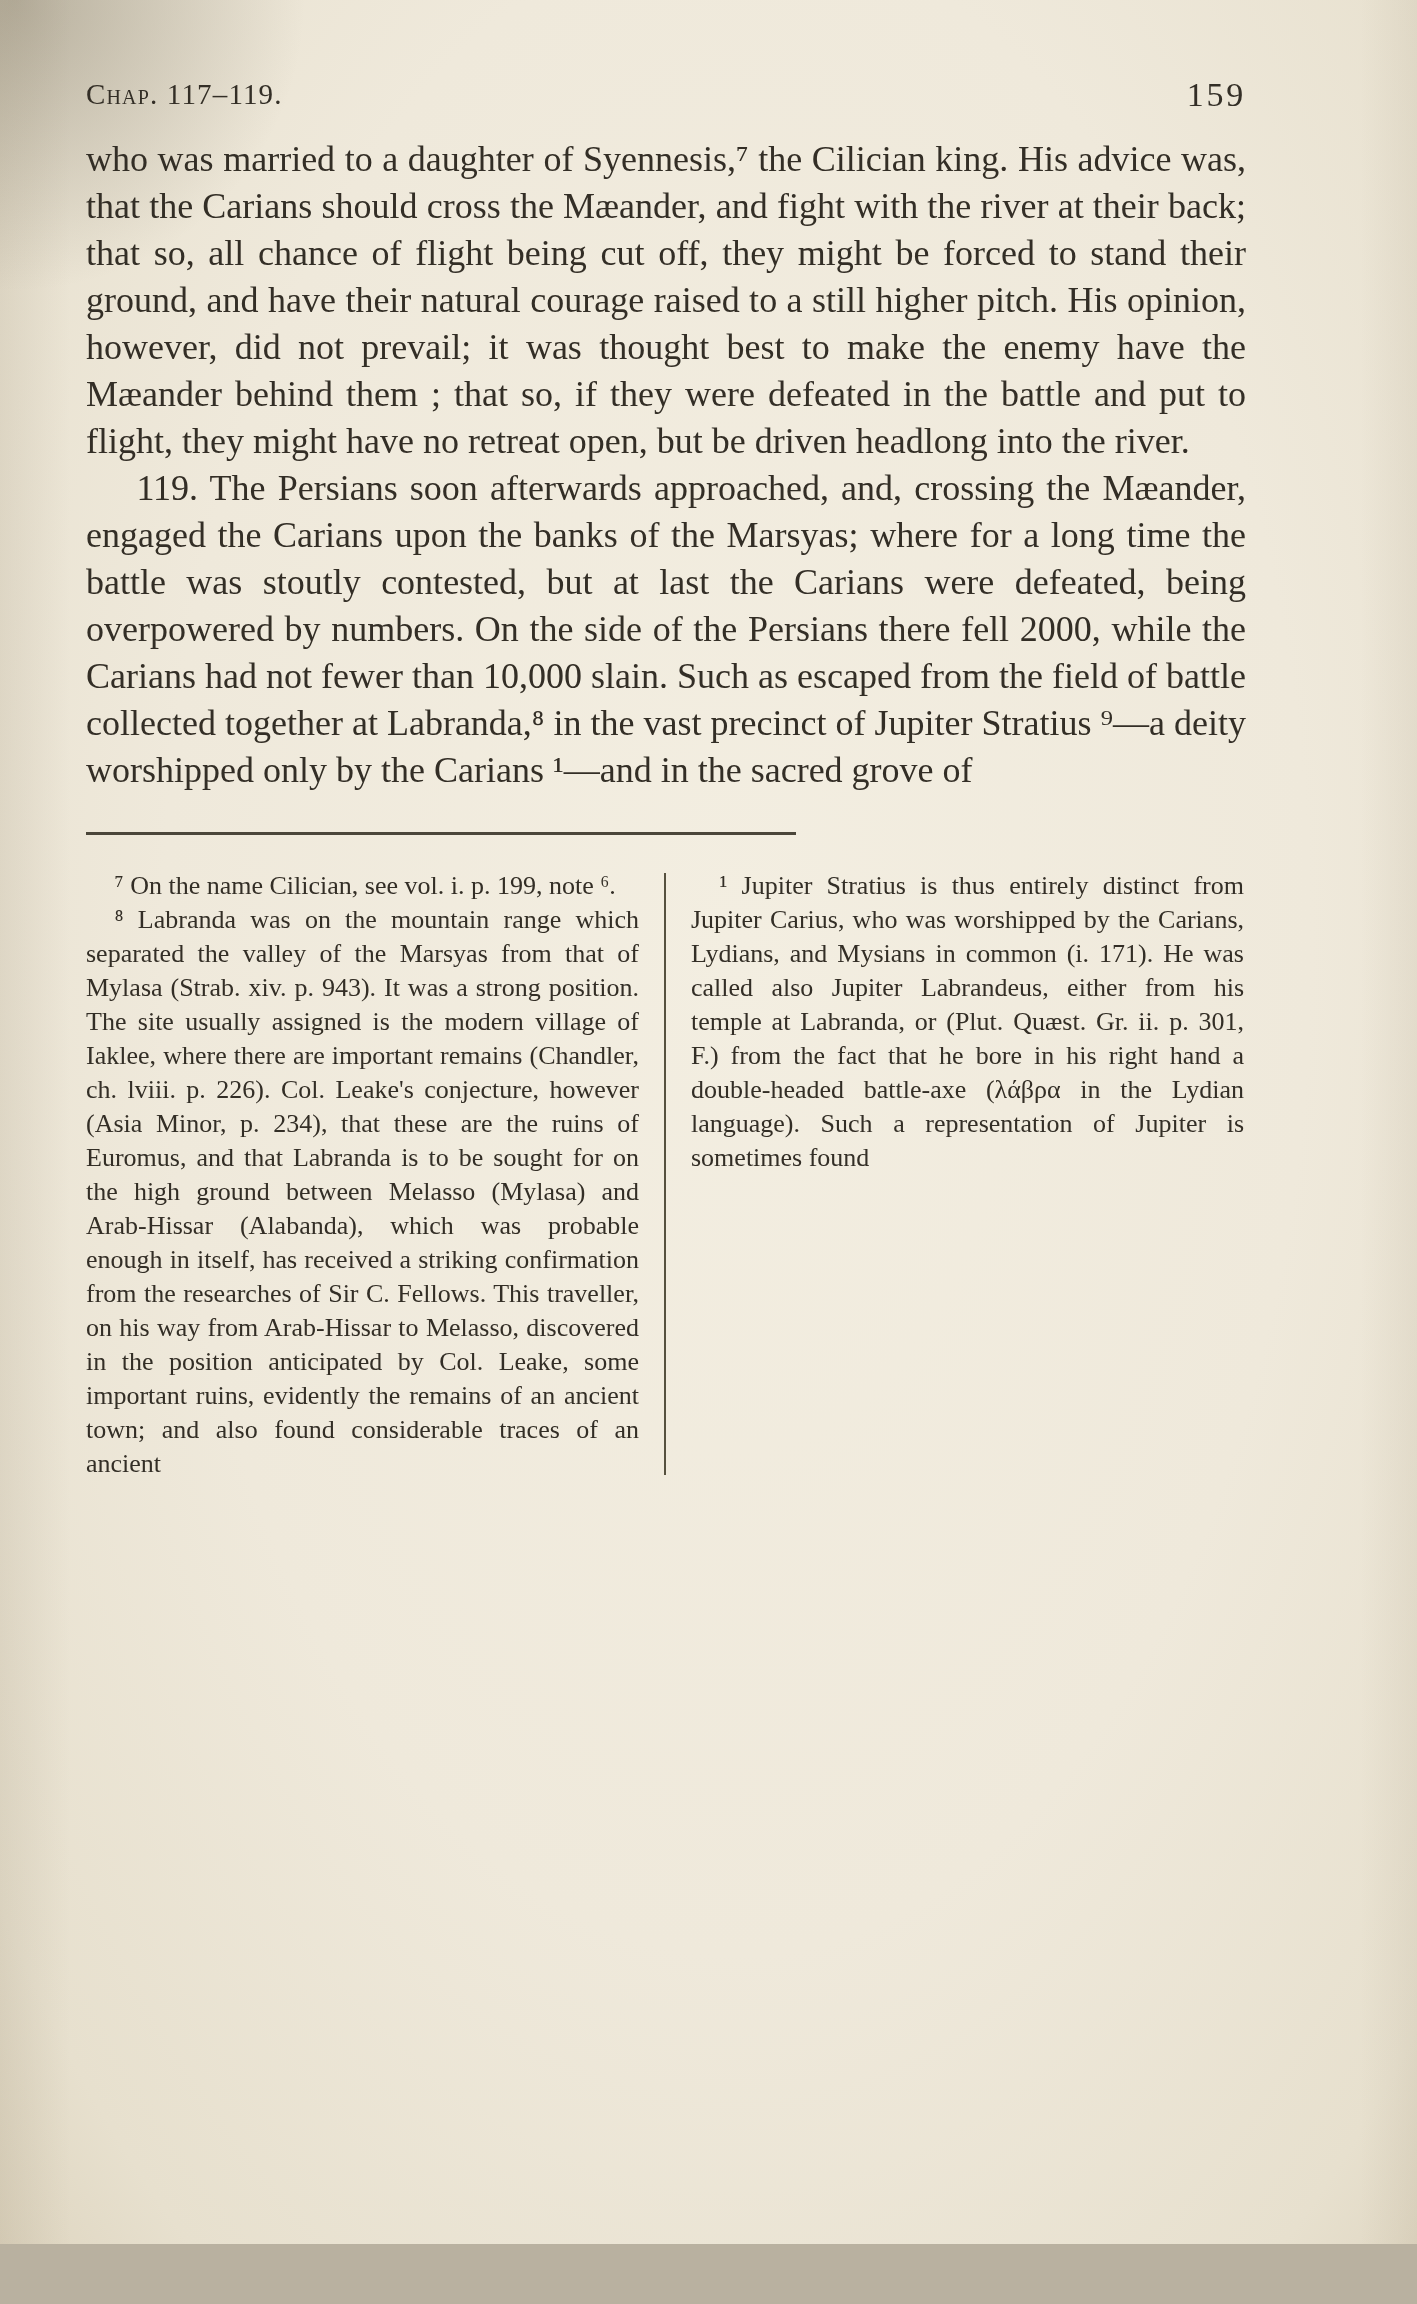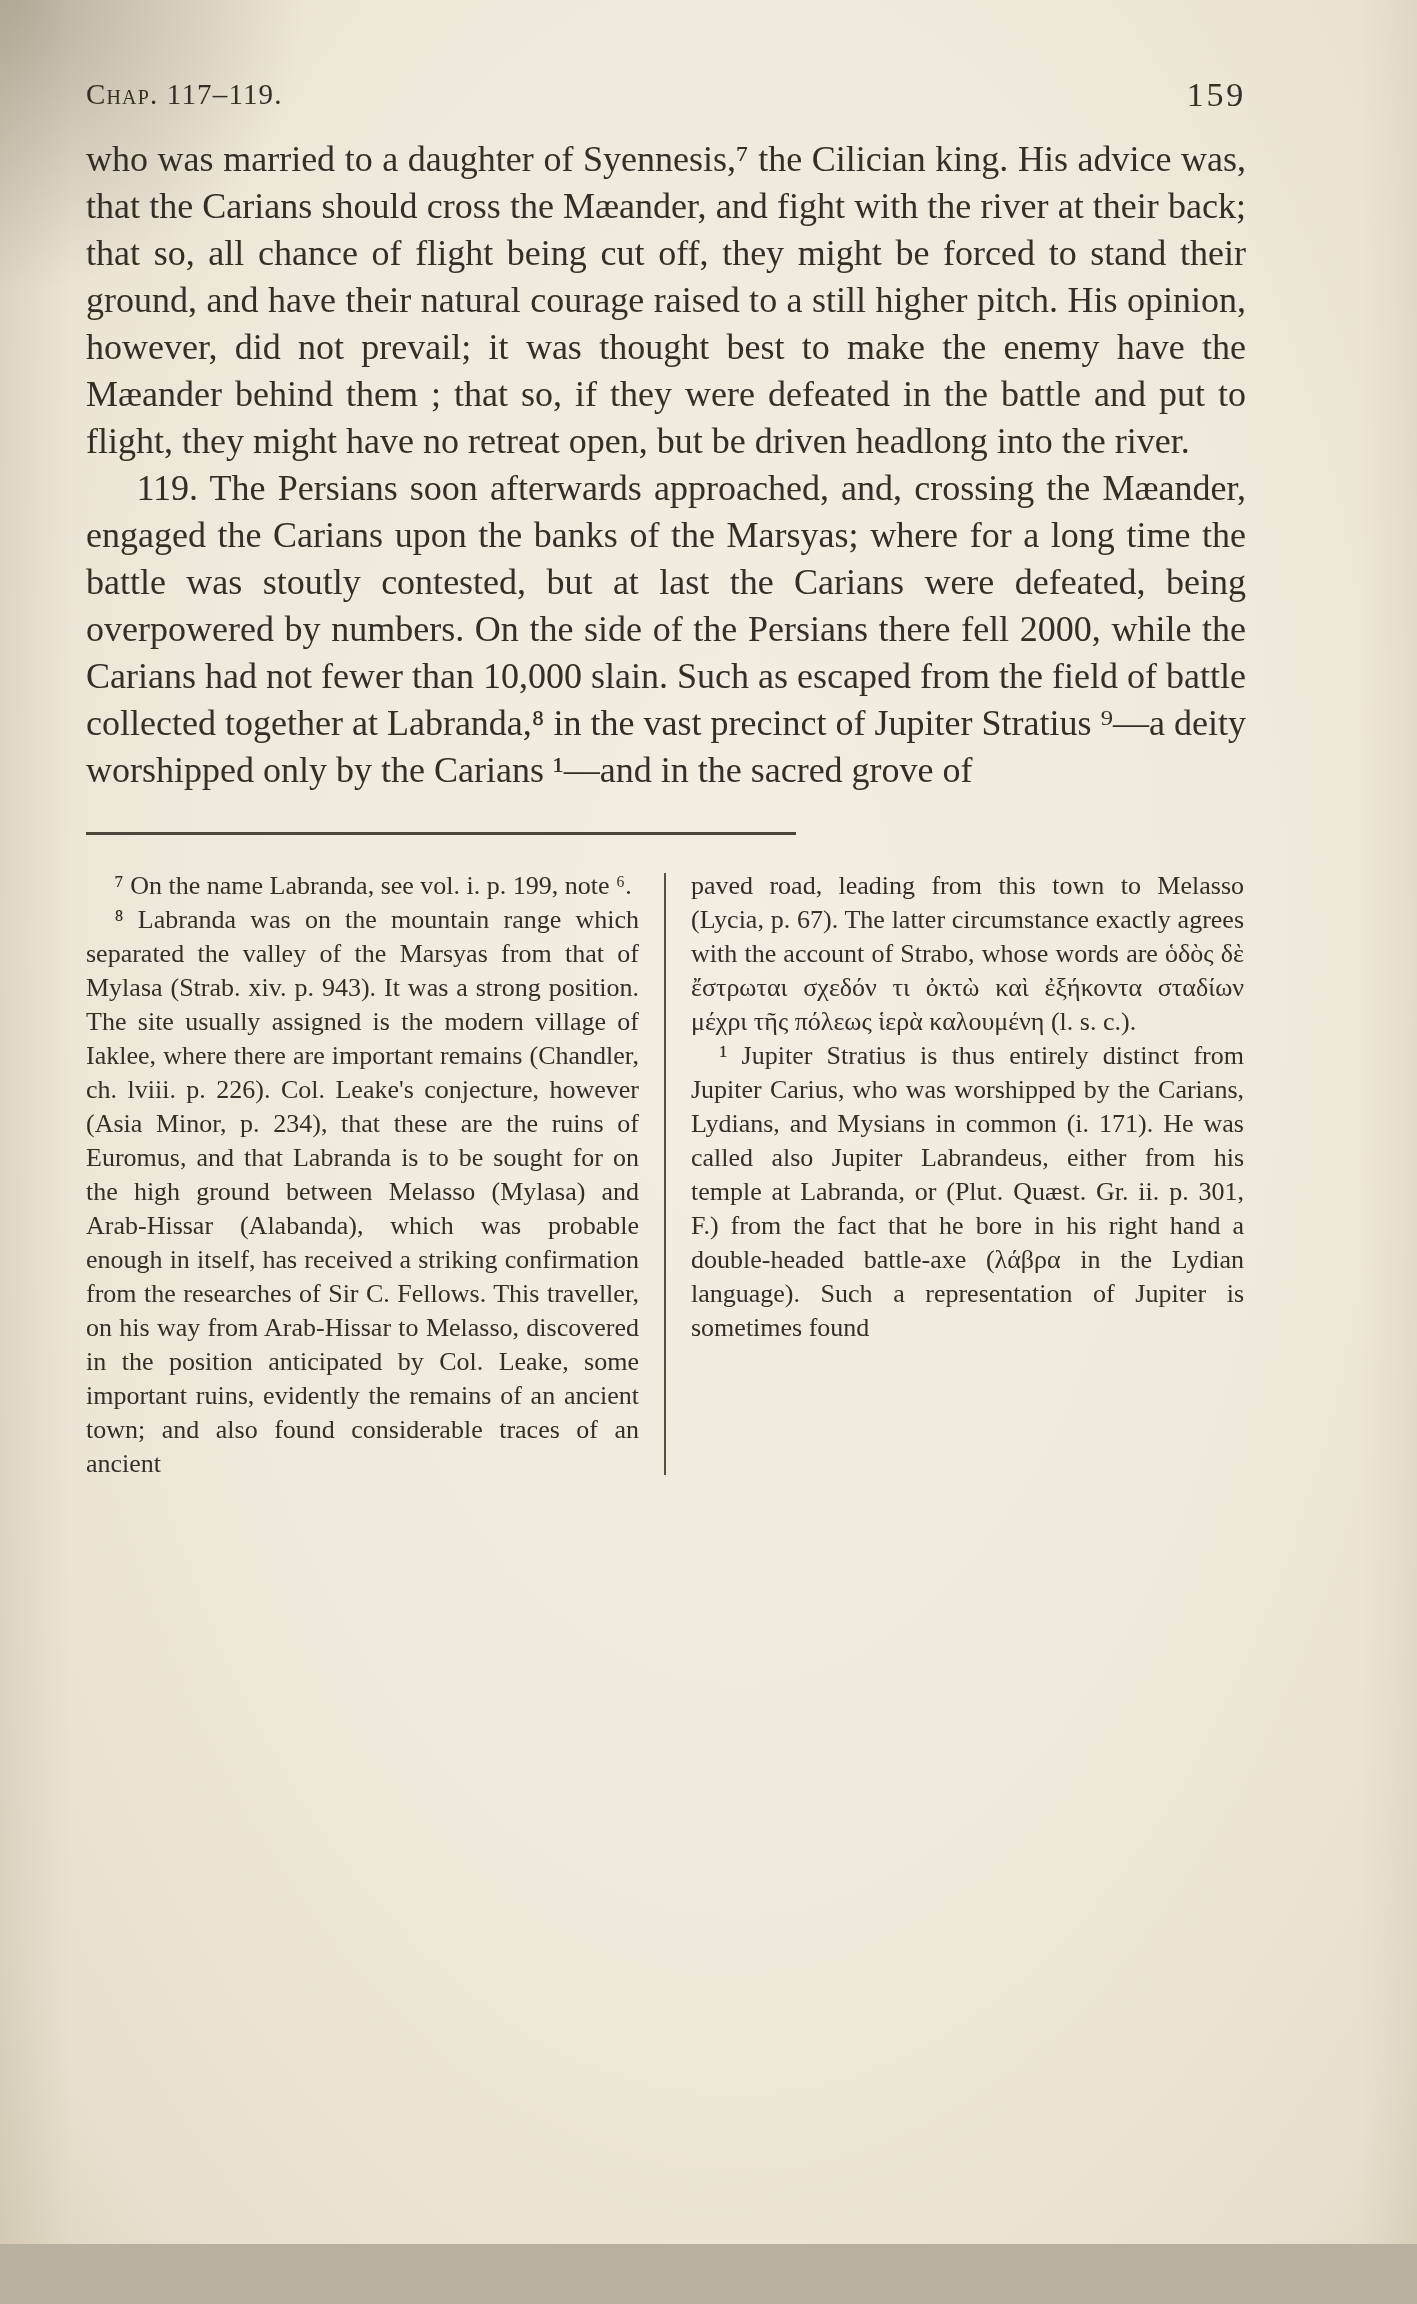--- a/index.html
+++ b/index.html
@@ -115,28 +115,27 @@
     <main class="body-text">
       <p>who was married to a daughter of Syennesis,⁷ the Cilician king.  His advice was, that the Carians should cross the Mæander, and fight with the river at their back; that so, all chance of flight being cut off, they might be forced to stand their ground, and have their natural courage raised to a still higher pitch.  His opinion, however, did not prevail; it was thought best to make the enemy have the Mæander behind them ; that so, if they were defeated in the battle and put to flight, they might have no retreat open, but be driven headlong into the river.</p>
       <p class="indent">119. The Persians soon afterwards approached, and, crossing the Mæander, engaged the Carians upon the banks of the Marsyas; where for a long time the battle was stoutly contested, but at last the Carians were defeated, being overpowered by numbers.  On the side of the Persians there fell 2000, while the Carians had not fewer than 10,000 slain. Such as escaped from the field of battle collected together at Labranda,⁸ in the vast precinct of Jupiter Stratius ⁹—a deity worshipped only by the Carians ¹—and in the sacred grove of</p>
     </main>
 
     <div class="footnote-rule"></div>
 
     <section class="footnotes">
 
       <div class="fn-col">
-        <p class="note">⁷ On the name Labranda, see vol. i. p. 199, note ⁶.</p>
+        <p class="note">⁷ On the name Cilician, see vol. i. p. 199, note ⁶.</p>
         <p class="note">⁸ Labranda was on the mountain range which separated the valley of the Marsyas from that of Mylasa (Strab. xiv. p. 943).  It was a strong position.  The site usually assigned is the modern village of Iaklee, where there are important remains (Chandler, ch. lviii. p. 226).  Col. Leake's conjecture, however (Asia Minor, p. 234), that these are the ruins of Euromus, and that Labranda is to be sought for on the high ground between Melasso (Mylasa) and Arab-Hissar (Alabanda), which was probable enough in itself, has received a striking confirmation from the researches of Sir C. Fellows. This traveller, on his way from Arab-Hissar to Melasso, discovered in the position anticipated by Col. Leake, some important ruins, evidently the remains of an ancient town; and also found considerable traces of an ancient</p>
       </div>
 
       <div class="fn-divider"></div>
 
       <div class="fn-col">
-        <p>paved road, leading from this town to Melasso (Lycia, p. 67).  The latter circumstance exactly agrees with the account of Strabo, whose words are ὁδὸς δὲ ἔστρωται σχεδόν τι ὀκτὼ καὶ ἐξήκοντα σταδίων μέχρι τῆς πόλεως ἱερὰ καλουμένη (l. s. c.).</p>
         <p class="note">¹ Jupiter Stratius is thus entirely distinct from Jupiter Carius, who was worshipped by the Carians, Lydians, and Mysians in common (i. 171).  He was called also Jupiter Labrandeus, either from his temple at Labranda, or (Plut. Quæst. Gr. ii. p. 301, F.) from the fact that he bore in his right hand a double-headed battle-axe (λάβρα in the Lydian language).  Such a representation of Jupiter is sometimes found</p>
       </div>
 
     </section>
 
   </div>
 
 </div>
 
 </body></html>

